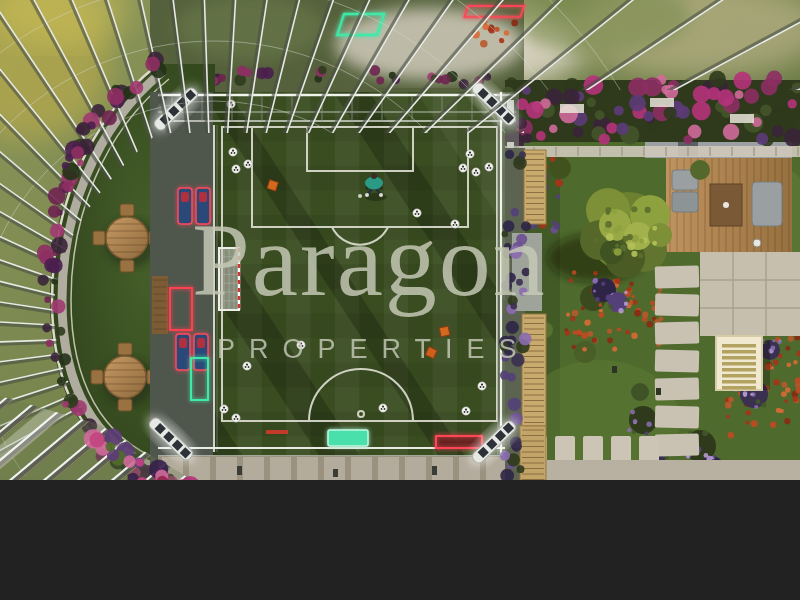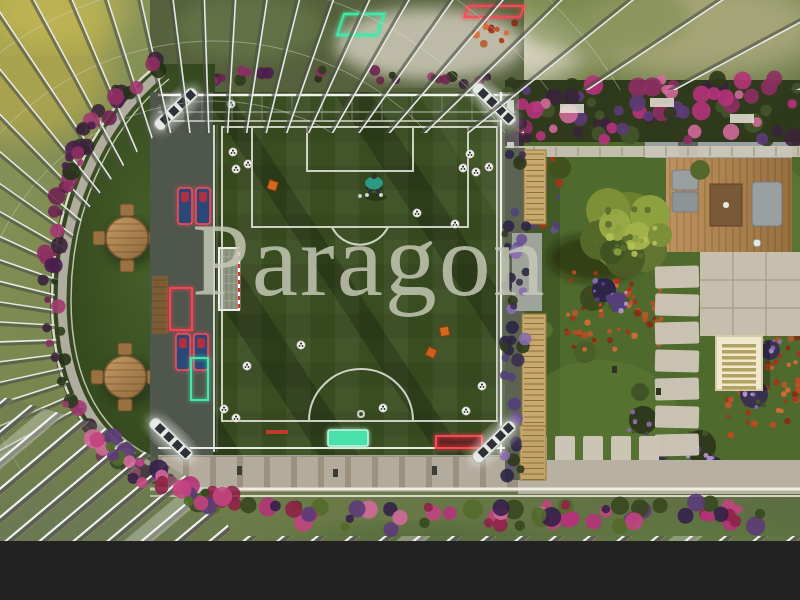--- a/index.html
+++ b/index.html
@@ -1,16 +1,16 @@
 <!DOCTYPE html>
 <html><head>
 <meta charset="utf-8">
 <style>
   html,body{margin:0;padding:0;background:#222;}
-  .stage{position:relative;width:800px;height:541px;overflow:hidden;
+  .stage{position:relative;width:800px;height:480px;overflow:hidden;
          font-family:"Liberation Sans",sans-serif;background:#0369a1;}
   .stage svg{position:absolute;left:0;top:0;}
   .wm{position:absolute;pointer-events:none;white-space:nowrap;}
   .wm-brand{left:192px;top:208px;font-family:"Liberation Serif","DejaVu Serif",serif;
             font-size:104px;line-height:1;color:#c6c9b6;opacity:.84;letter-spacing:2px;}
   .wm-sub{left:217px;top:336px;font-family:"Liberation Sans","DejaVu Sans",sans-serif;
           font-size:27px;line-height:1;color:#c9ccbb;opacity:.8;letter-spacing:14px;}
 </style>
 </head>
 <body>
@@ -1390,13 +1390,14 @@
         <circle cx="308.7030823933892" cy="514.4143978869542" r="7.631797193083912" fill="#5c3b78" opacity="0.9"></circle>
         <circle cx="349.7758498992771" cy="518.81050746236" r="4.08111631218344" fill="#35204a" opacity="0.9"></circle>
         <circle cx="200.86648072162643" cy="503.01740649621934" r="7.465791100170463" fill="#c2447f" opacity="0.9"></circle>
         <circle cx="538.6511227833107" cy="514.9485891154036" r="7.770256198942661" fill="#526b2a" opacity="0.9"></circle>
         <circle cx="141.93047240702435" cy="482.47482907399535" r="5.537976395804435" fill="#c2447f" opacity="0.9"></circle>
         <circle cx="571.769120734185" cy="518.7473237877712" r="7.634434356354177" fill="#b5337a" opacity="0.9"></circle>
       </g>
 </svg>
 
 <div class="wm wm-brand">Paragon</div>
+<div class="wm wm-sub">PROPERTIES</div>
 </div>
 
 </body></html>

